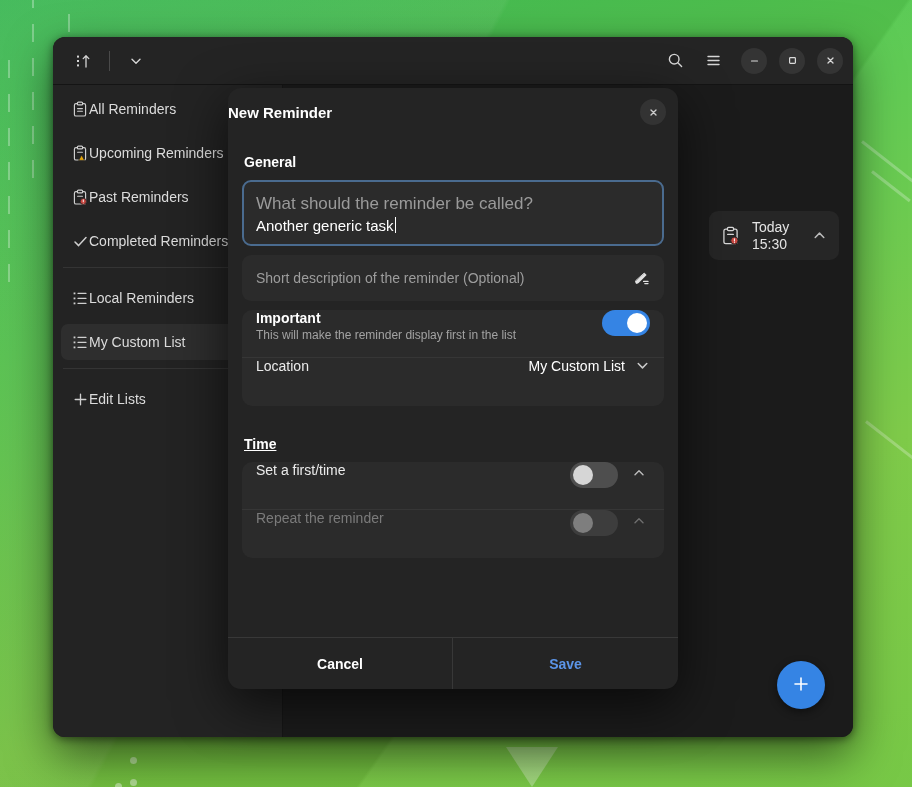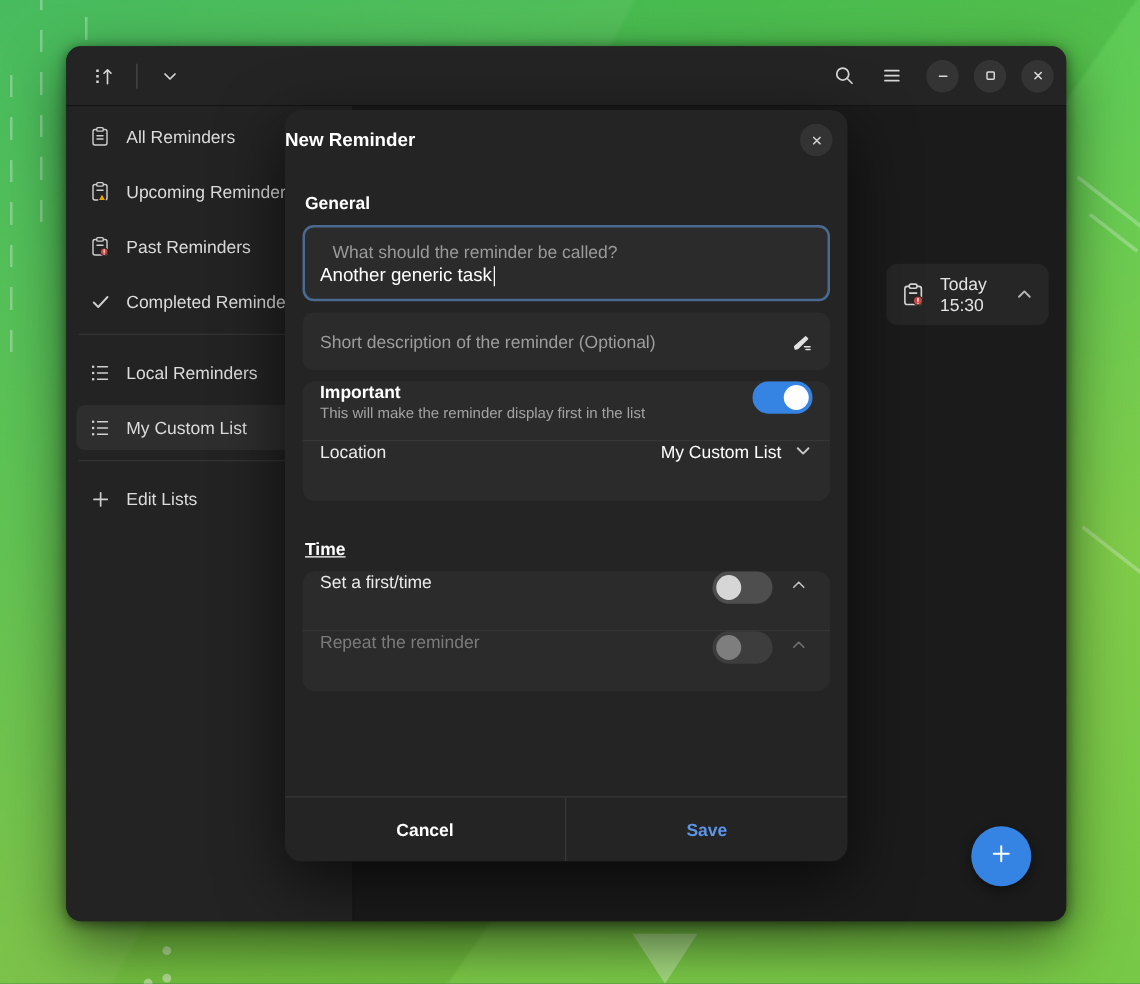--- a/index.html
+++ b/index.html
@@ -87,21 +87,21 @@
 
   
   #sidebar {
     width: 230px; flex: 0 0 230px;
     background: #232323;
     padding: 6px 8px 0 8px;
     border-right: 1px solid #161616;
     overflow: hidden;
   }
   .side-item {
-    display: flex; align-items: center; gap: 12px;
+    display: flex; align-items: center; gap: 0;
     height: 36px; padding: 0 10px;
     border-radius: 7px; margin-bottom: 8px;
     color: #dcdcdc; font-size: 14px;
     cursor: pointer; white-space: nowrap;
   }
   .side-item.selected { background: #2e2e2e; }
   .side-item .si-ic {
     width: 18px; height: 18px; flex: 0 0 18px;
     display: flex; align-items: center; justify-content: center;
     color: #cfcfcf;
@@ -179,21 +179,21 @@
   }
   .row:last-child { border-bottom: none; }
 
   
   #title-entry {
     background: #2b2b2b;
     border: 2px solid #4a6b8f;
     border-radius: 9px;
     padding: 9px 12px 10px 12px;
   }
-  #entry-placeholder { font-size: 14px; color: #9a9a9a; line-height: 1.5; margin-left: 10px; }
+  #entry-placeholder { font-size: 17px; color: #9a9a9a; line-height: 1.5; }
   #entry-value-line { display: flex; align-items: center; }
   #entry-value { font-size: 15px; color: #ffffff; }
   .caret {
     display: inline-block; width: 1px; height: 16px;
     background: #ffffff; margin-left: 1px;
   }
   #desc-row {
     background: #2b2b2b; border-radius: 9px;
     margin-top: 9px;
     display: flex; align-items: center; justify-content: space-between;

